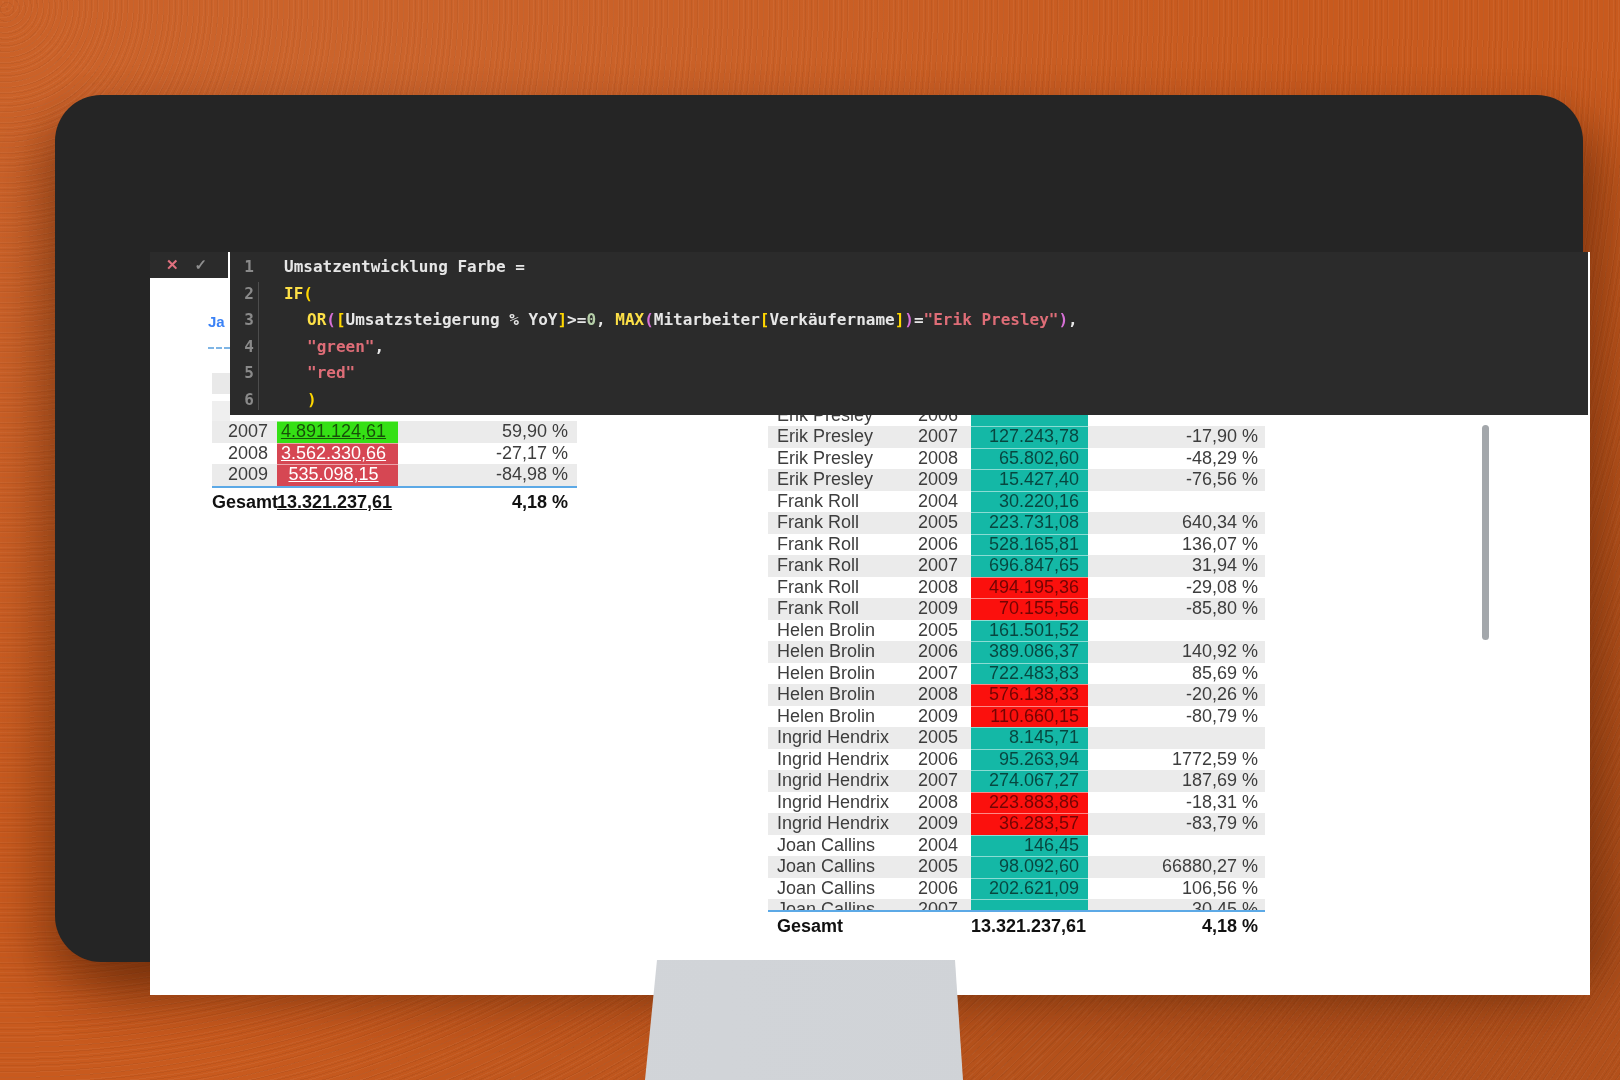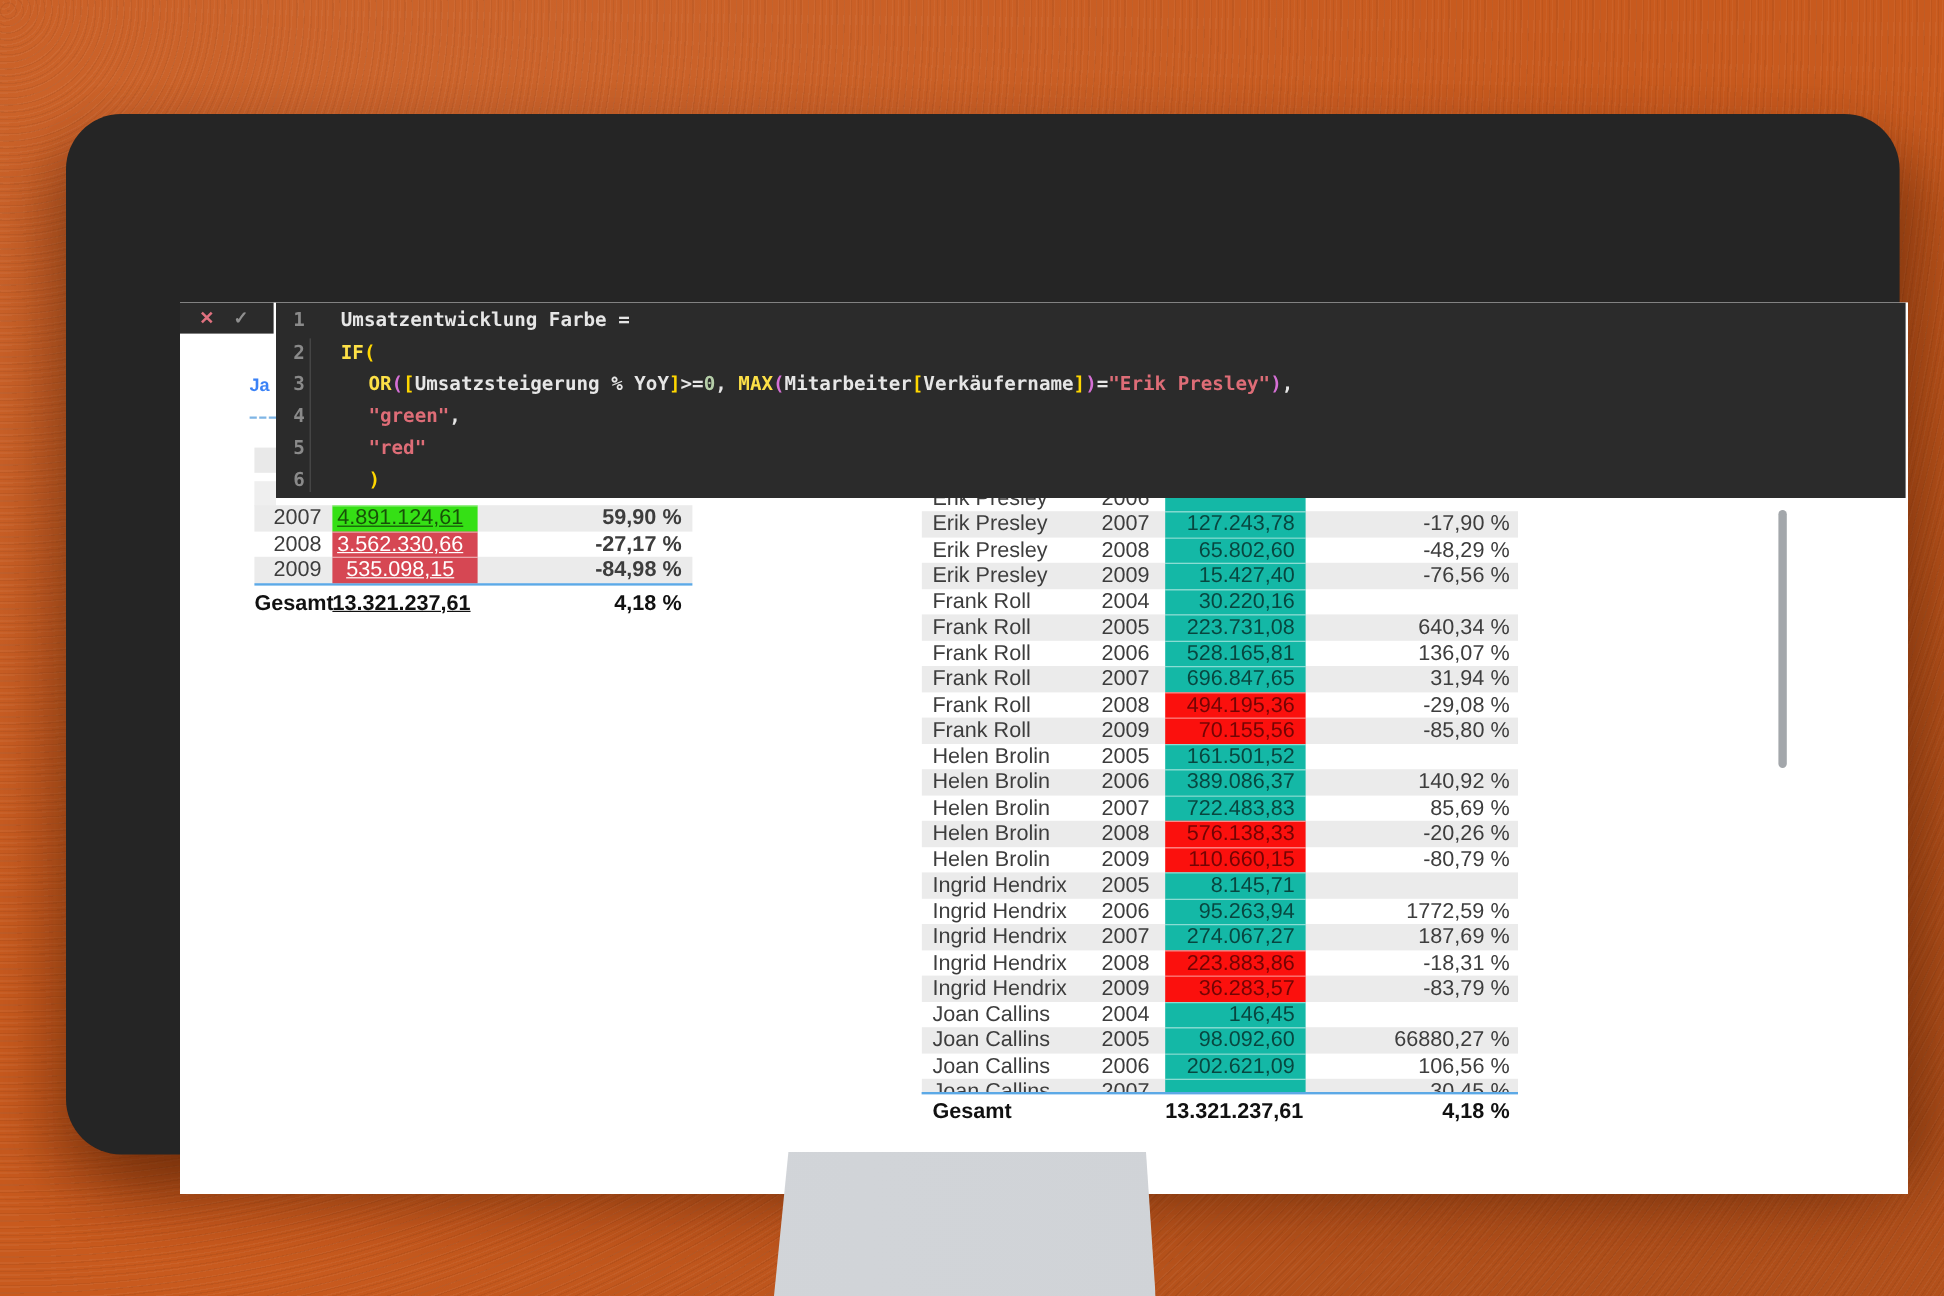--- a/index.html
+++ b/index.html
@@ -54,21 +54,21 @@
   .ly,.ry{text-align:right;padding-right:2px;}
   .rn{padding-left:9px;white-space:nowrap;overflow:hidden;}
   .lv{margin-left:7px;text-align:center;padding-right:8px;box-sizing:border-box;
       box-shadow:inset 0 1px 0 rgba(255,255,255,.5);text-decoration:underline;}
   .rv{margin-left:11px;text-align:right;padding-right:9px;box-sizing:border-box;
       box-shadow:inset 0 1px 0 rgba(255,255,255,.5);}
   .cell-lime{background:#35e015;color:rgba(15,40,5,.78);}
   .cell-crimson{background:#d64753;color:#ffffff;}
   .cell-green{background:#14b8a6;color:rgba(0,0,0,.62);}
   .cell-red{background:#fb100d;color:rgba(70,0,0,.75);}
-  .lp{text-align:right;padding-right:9px;font-weight:bold;}
+  .lp{text-align:right;padding-right:9px;}
   .rp{text-align:right;padding-right:7px;}
   .blue-line{height:2px;background:#5ca9e6;}
   .ltotal,.rtotal{font-weight:bold;color:#111;height:24px;line-height:24px;margin-top:2px;}
   .ltotal .lv,.rtotal .rv{box-shadow:none;background:none;}
   .scroll-thumb{position:absolute;left:1332px;top:173px;width:7px;height:215px;
     background:#a3a7ab;border-radius:4px;cursor:pointer;}
 </style>
 </head>
 <body>
 

